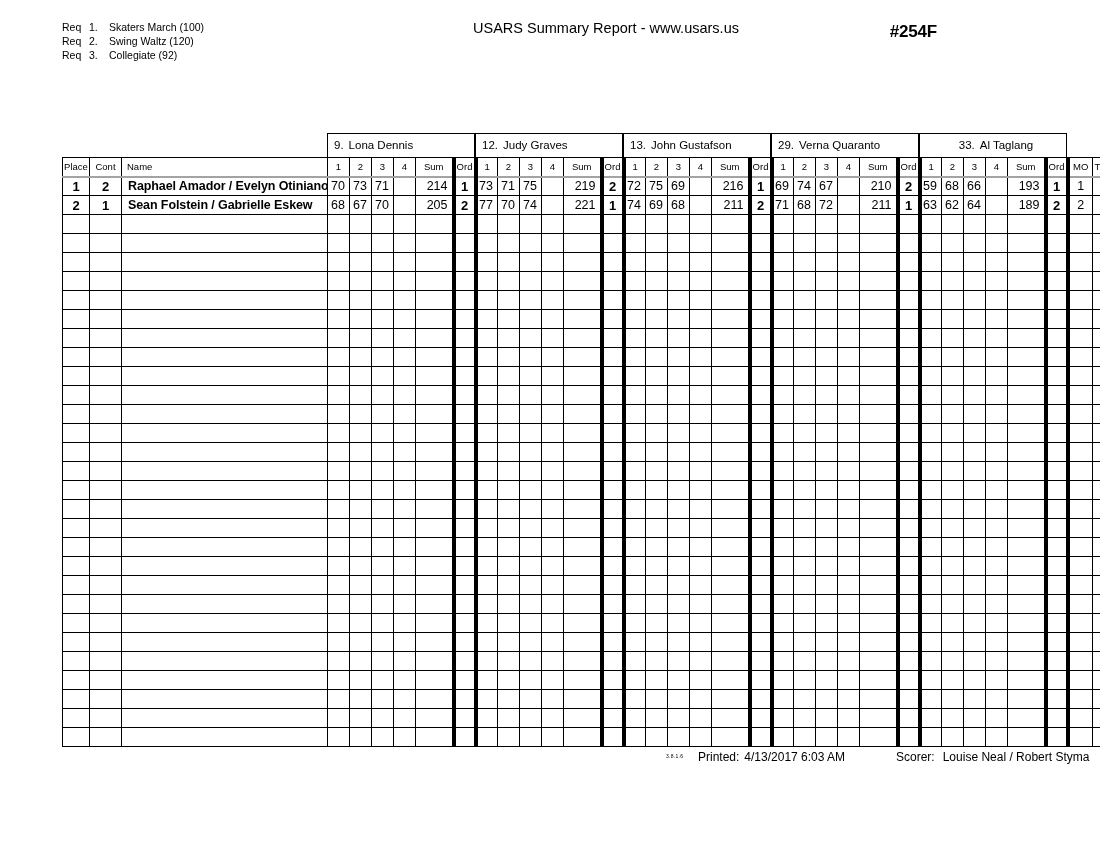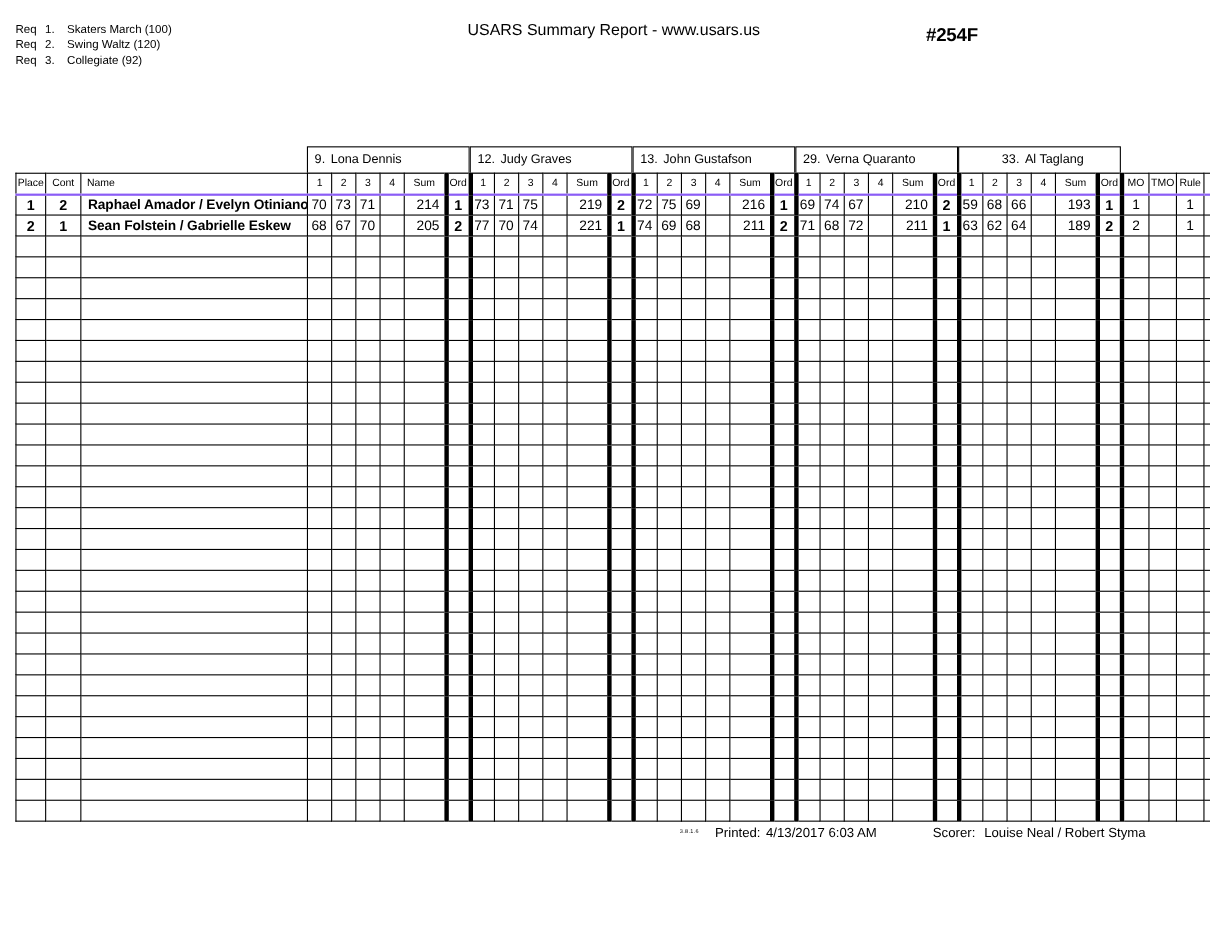--- a/index.html
+++ b/index.html
@@ -9,20 +9,21 @@
     background: #ffffff;
     font-family: "Liberation Sans", sans-serif;
     color: #000000;
     overflow: hidden;
   }
   #page {
     position: relative;
     width: 963px;
     height: 850px;
     background: #fff;
+    margin-left: 48px;
   }
 
   
   .reqs {
     position: absolute;
     left: 14px;
     top: 20px;
     font-size: 10.5px;
     line-height: 14px;
     white-space: nowrap;
@@ -108,21 +109,21 @@
     font-size: 11px;
     font-weight: normal;
     text-align: center;
     vertical-align: middle;
     overflow: hidden;
     white-space: nowrap;
   }
   .grid thead th {
     height: 19px;
     font-size: 9.5px;
-    border-bottom: 2px solid #8b5cf6;
+    border-bottom: 2px solid #a3a3a3;
   }
   .grid thead th.th-name {
     text-align: left;
     padding-left: 5px;
     font-size: 9.5px;
   }
   .grid tbody tr.datarow td {
     font-size: 13px;
     font-weight: bold;
   }

